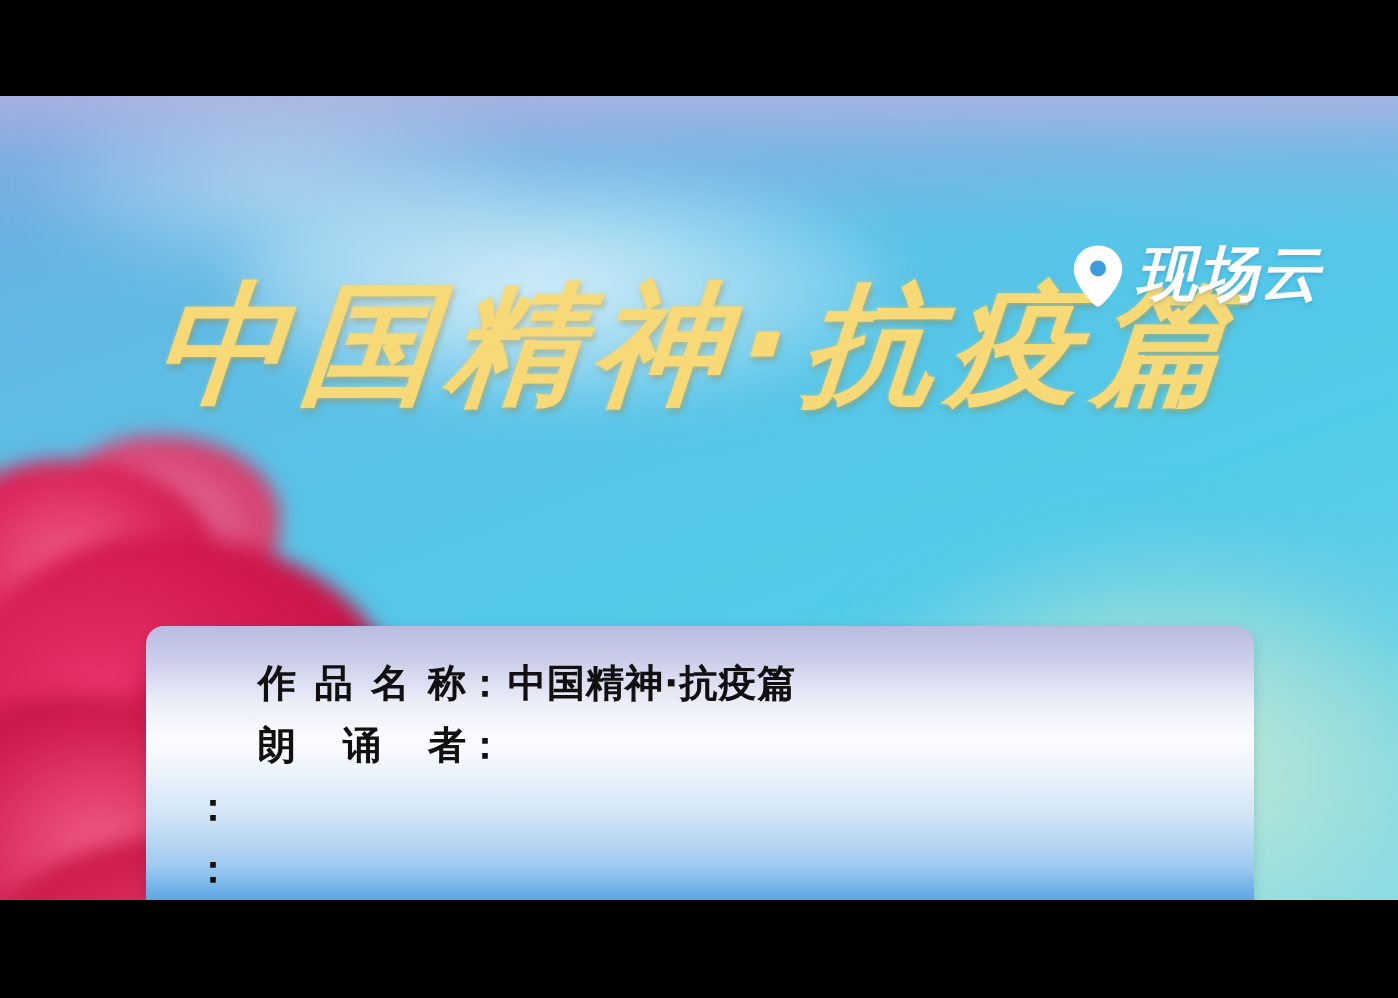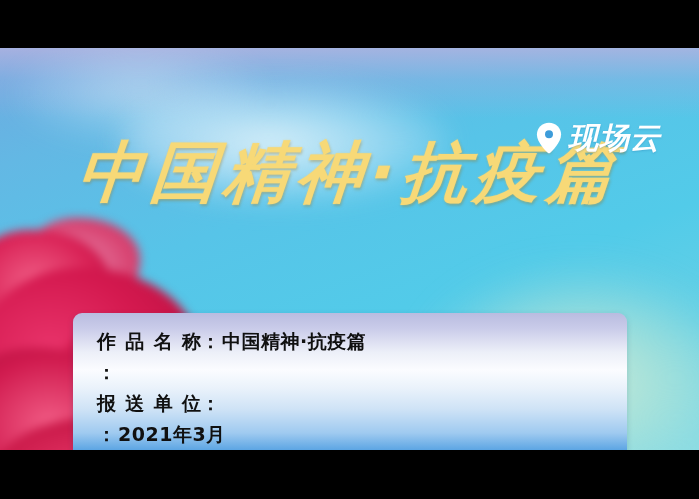--- a/index.html
+++ b/index.html
@@ -225,20 +225,21 @@
   }
   .info-label {
     color: #101010;
     font-size: 19px;
     font-weight: 700;
     width: 104px;
     flex: 0 0 104px;
     text-align: justify;
     text-align-last: justify;
     font-family: "DejaVu Sans", "Liberation Sans", sans-serif;
+    margin-left: 32px;
   }
   .info-colon {
     color: #101010;
     font-size: 19px;
     font-weight: 700;
     flex: 0 0 auto;
     padding-right: 2px;
   }
   .info-value {
     color: #101010;
@@ -284,31 +285,30 @@
     <div class="info-panel">
       <div class="info-lines">
 
         <div class="info-row">
           <span class="info-label">作品名称</span>
           <span class="info-colon">：</span>
           <span class="info-value">中国精神·抗疫篇</span>
         </div>
 
         <div class="info-row">
+          <span class="info-label">朗诵者</span>
           <span class="info-colon">：</span>
         </div>
 
         <div class="info-row">
-          <span class="info-label">报送单位</span>
           <span class="info-colon">：</span>
         </div>
 
         <div class="info-row">
           <span class="info-colon">：</span>
-          <span class="info-value">2021年3月</span>
         </div>
 
       </div>
     </div>
 
   </div>
 
   <div class="letterbox-top"></div>
   <div class="letterbox-bottom"></div>
 

